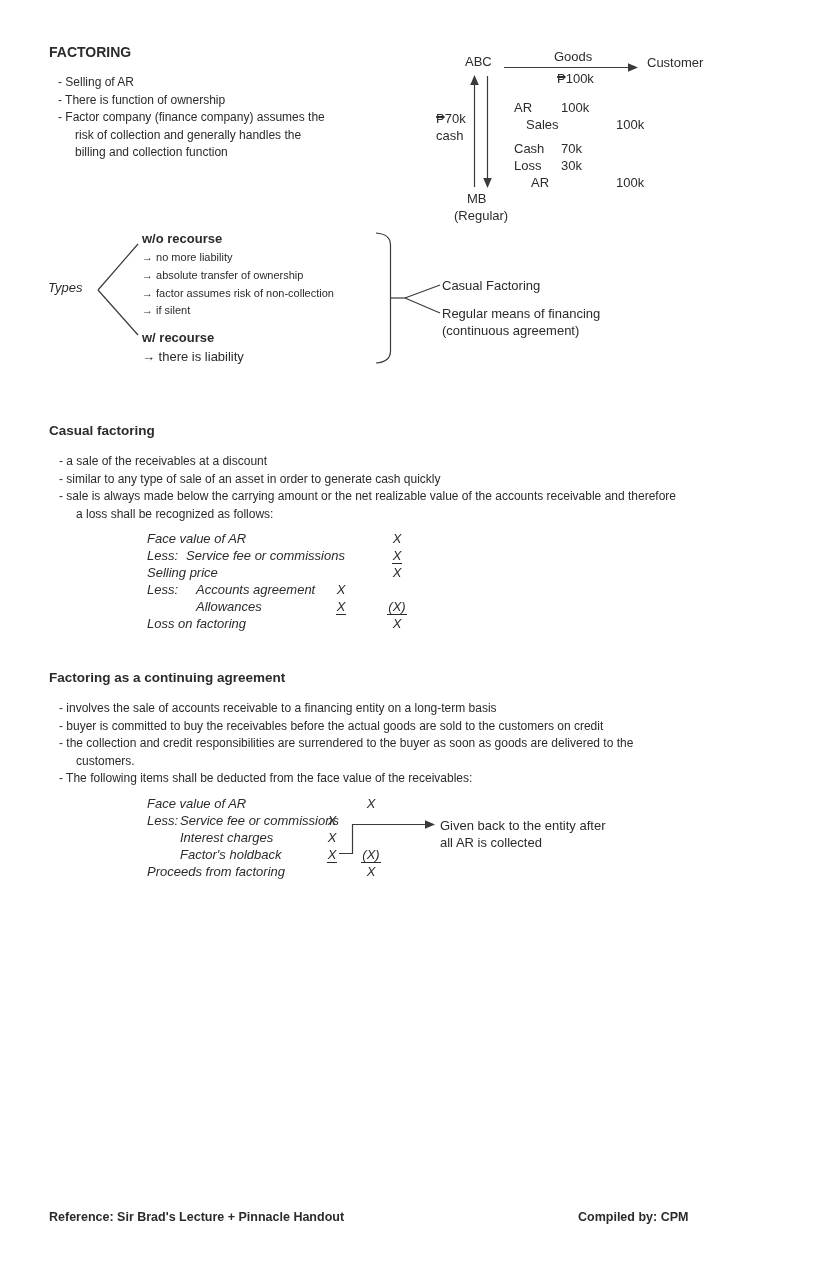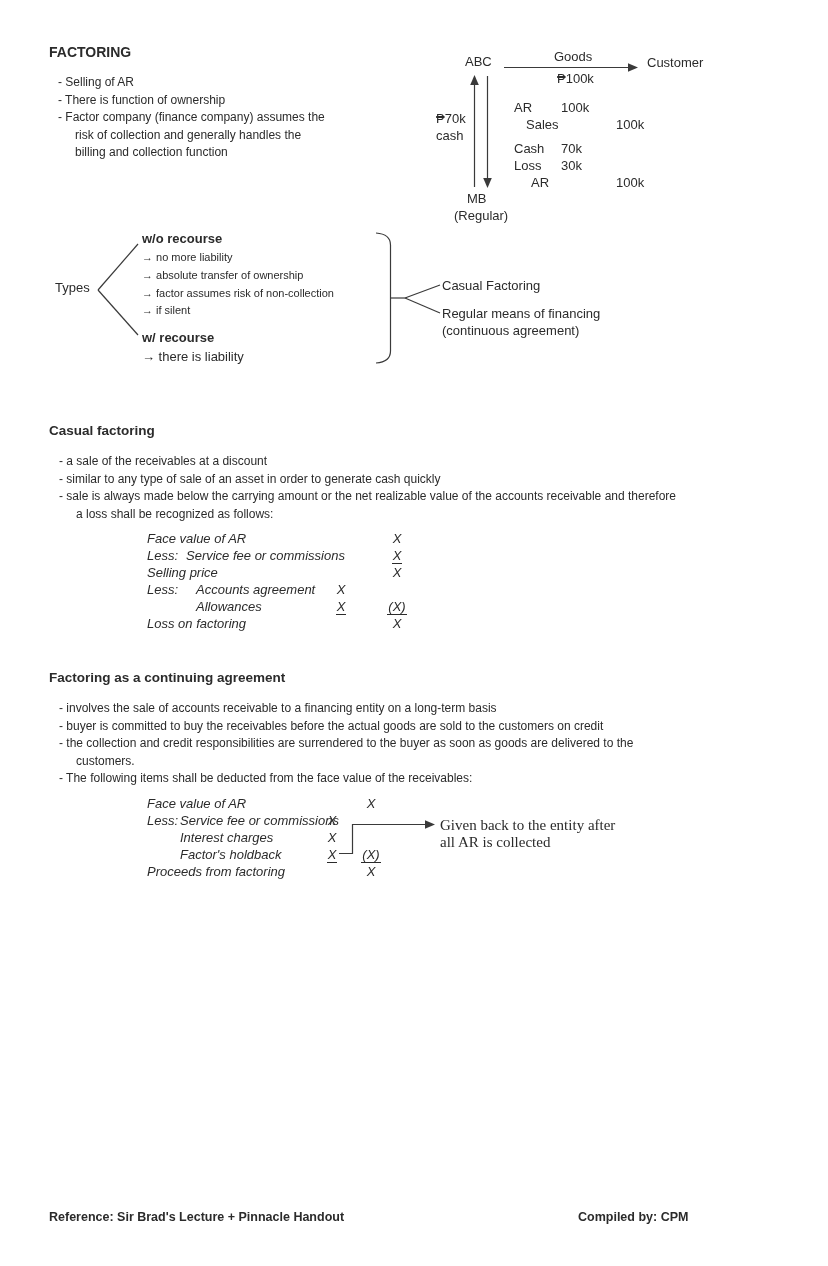--- a/index.html
+++ b/index.html
@@ -13,21 +13,21 @@
   .h1  { font-size:14px; font-weight:bold; }
   .h2  { font-size:13.5px; font-weight:bold; }
   .bullets { position:absolute; font-size:12px; line-height:17.5px; }
   .bullets > div { white-space:nowrap; }
   .ind { padding-left:17px; }
   .items { position:absolute; font-size:11px; line-height:17.8px; }
   .items > div { white-space:nowrap; }
   .cell { position:absolute; font-size:13px; line-height:15px; font-style:italic; white-space:nowrap; }
   .amt  { text-align:center; }
   .u    { border-bottom:1.2px solid #2b2b2b; padding:0 1px; }
-  .ann  { position:absolute; font-size:15px; line-height:17px;font-family:Liberation Serif, serif; }
+  .ann  { position:absolute; font-size:13px; line-height:17px; }
   .ann > div { white-space:nowrap; }
   .foot { position:absolute; font-size:12.5px; font-weight:bold; white-space:nowrap; }
   svg.lines { position:absolute; left:0; top:0; width:828px; height:1266px; }
   svg.lines path, svg.lines line, svg.lines polyline { stroke:#3a3a3a; stroke-width:1.2; fill:none; }
   svg.lines polygon { fill:#3a3a3a; stroke:none; }
 </style>
 </head>
 <body>
 
 <div id="page">
@@ -92,21 +92,21 @@
   <div class="t" style="left:561px; top:100px;">100k</div>
   <div class="t" style="left:526px; top:117px;">Sales</div>
   <div class="t" style="left:616px; top:117px;">100k</div>
   <div class="t" style="left:514px; top:141px;">Cash</div>
   <div class="t" style="left:561px; top:141px;">70k</div>
   <div class="t" style="left:514px; top:158px;">Loss</div>
   <div class="t" style="left:561px; top:158px;">30k</div>
   <div class="t" style="left:531px; top:175px;">AR</div>
   <div class="t" style="left:616px; top:175px;">100k</div>
 
-  <div class="t" style="left:55px; top:280px;">Types</div>
+  <div class="t" style="left:48px; top:280px;font-style:italic;">Types</div>
   <div class="t b" style="left:142px; top:231px;">w/o recourse</div>
   <div class="items" style="left:142px; top:249px;">
     <div>→ no more liability</div>
     <div>→ absolute transfer of ownership</div>
     <div>→ factor assumes risk of non-collection</div>
     <div>→ if silent</div>
   </div>
   <div class="t b" style="left:142px; top:330px;">w/ recourse</div>
   <div class="t" style="left:142px; top:349px;">→ there is liability</div>
   <div class="t" style="left:442px; top:278px;">Casual Factoring</div>

